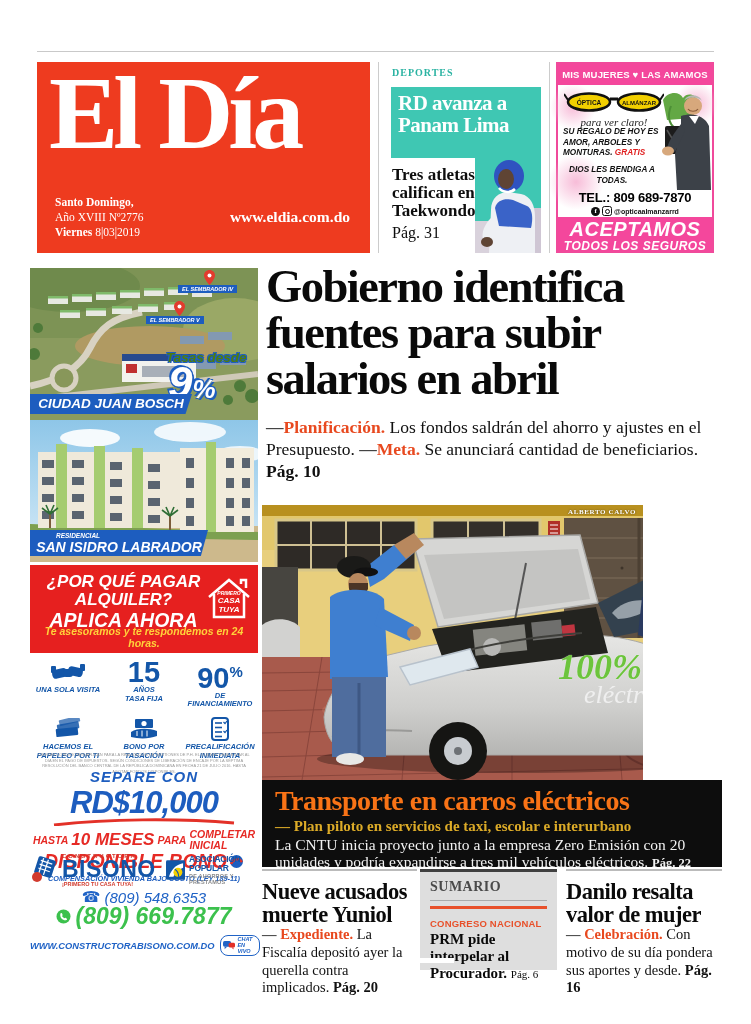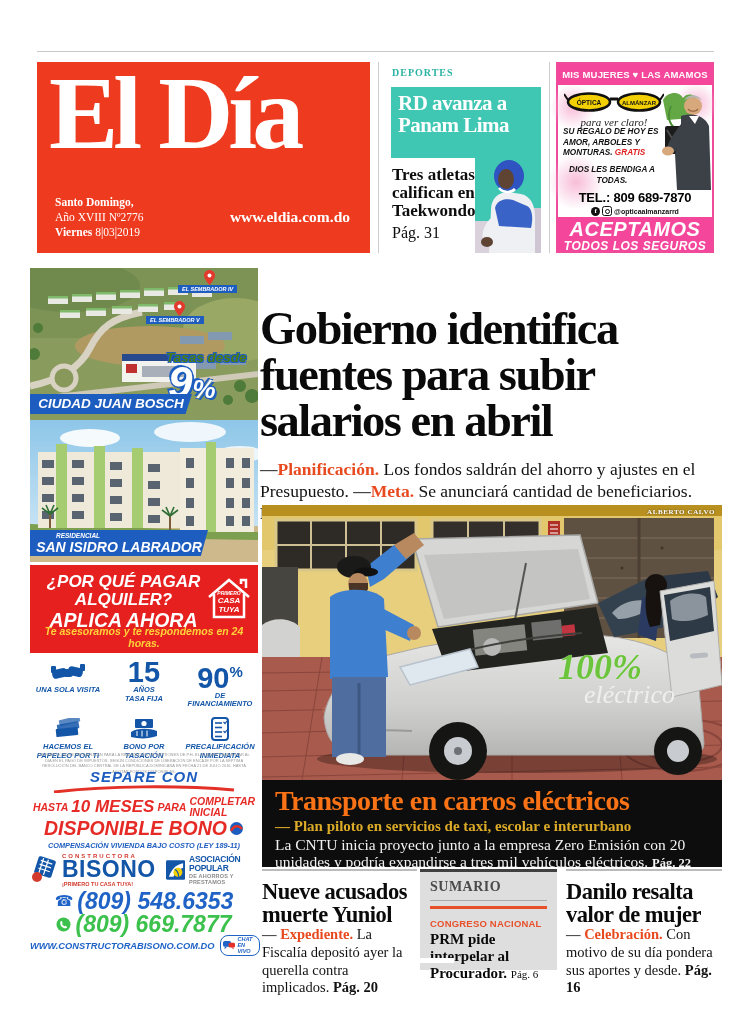--- a/index.html
+++ b/index.html
@@ -49,21 +49,21 @@
   .op-social .handle{font-size:7px;font-weight:bold;color:#111;}
   .fb{width:9px;height:9px;border-radius:50%;background:#111;color:#fff;font-size:7px;line-height:9px;text-align:center;font-family:"Liberation Serif",serif;font-weight:bold;}
   .ig{width:8px;height:8px;border:1.2px solid #111;border-radius:2.5px;position:relative;}
   .ig::after{content:"";position:absolute;left:1.5px;top:1.5px;width:3px;height:3px;border:1px solid #111;border-radius:50%;}
   .op-accept{position:absolute;left:0;bottom:0;width:100%;height:34px;background:var(--pink,#f4479c);color:#fff;text-align:center;}
   .op-accept .l1{font-size:20px;font-weight:bold;font-style:italic;line-height:1;margin-top:2px;letter-spacing:.5px;}
   .op-accept .l2{font-size:12px;font-weight:bold;font-style:italic;line-height:1;margin-top:1px;letter-spacing:.5px;}
   .op-man{position:absolute;right:1px;top:26px;}
 
   
-  .lead{left:260px;top:264px;width:458px;margin-top:42px;}
+  .lead{left:266px;top:264px;width:458px;}
   .lead-h{font-size:46.5px;font-weight:bold;line-height:.99;letter-spacing:-1.5px;color:#0a0a0a;margin:0;}
   .lead-deck{margin-top:14px;font-size:17.5px;line-height:1.26;color:#111;}
   .deck-dash{color:#444;font-weight:bold;}
   .deck-tag{color:var(--accent,#e8491f);font-weight:bold;}
   .pag{font-weight:bold;}
 
   
   .sidebar{left:30px;top:268px;width:228px;height:690px;font-family:"Liberation Sans",sans-serif;}
   .aerial{position:absolute;left:0;top:0;width:228px;height:152px;overflow:hidden;}
   .apartments{position:absolute;left:0;top:152px;width:228px;height:142px;overflow:hidden;}
@@ -105,30 +105,30 @@
   .bono-line{margin-top:2px;color:#e62a25;font-size:19.5px;font-weight:bold;font-style:italic;line-height:1;display:flex;justify-content:center;align-items:center;gap:2px;}
   .ley{margin-top:2px;color:var(--banner-blue,#1d5dbf);font-size:7.3px;font-weight:bold;font-style:italic;}
   .logos{position:absolute;left:0;top:585px;width:228px;display:flex;justify-content:center;gap:10px;align-items:center;}
   .bisono-txt .l1{color:#d23b2e;font-size:6px;letter-spacing:2px;font-weight:bold;}
   .bisono-txt .l2{color:var(--blue,#1356a8);font-size:23px;font-weight:bold;line-height:.95;letter-spacing:.5px;}
   .bisono-txt .l3{color:#d23b2e;font-size:5.5px;font-weight:bold;}
   .apap-txt .l1{color:var(--blue,#1356a8);font-size:8.5px;font-weight:bold;letter-spacing:-0.3px;line-height:1.1;}
   .apap-txt .l2{color:#8a8a8a;font-size:5.5px;font-weight:bold;letter-spacing:.2px;}
   .phones{position:absolute;left:0;top:622px;width:228px;text-align:center;}
   .phone-row{display:flex;justify-content:center;align-items:center;gap:4px;line-height:1;}
-  .tel1{color:var(--phone-blue,#2063c6);font-size:23px;font-weight:bold;font-style:italic;}
+  .tel1{color:var(--phone-blue,#2063c6);font-size:15px;font-weight:normal;font-style:italic;}
   .tel2{color:var(--green,#3cc14d);font-size:23px;font-weight:bold;font-style:italic;}
   .tel-icon{color:var(--phone-blue,#2063c6);font-size:15px;font-family:"DejaVu Sans",sans-serif;}
   .webbar{position:absolute;left:0;top:667px;width:228px;display:flex;justify-content:flex-start;align-items:center;gap:5px;}
   .weburl{color:var(--phone-blue,#2063c6);font-size:9.3px;font-weight:bold;font-style:italic;}
   .chat-badge{display:flex;align-items:center;gap:2px;border:1.5px solid var(--phone-blue,#2063c6);border-radius:8px;padding:1px 4px 1px 2px;background:#fff;}
   .chat-txt{color:var(--phone-blue,#2063c6);font-size:5.5px;font-weight:bold;font-style:italic;line-height:1.05;text-align:left;}
 
   
-  .mainphoto{left:262px;top:505px;width:460px;height:275px;overflow:hidden;background:#e8cf7d;}
+  .mainphoto{left:262px;top:505px;width:381px;height:275px;overflow:hidden;background:#e8cf7d;}
   .credit{position:absolute;top:3px;right:7px;color:#fff;font-size:7px;font-weight:bold;letter-spacing:.6px;text-shadow:0 0 2px rgba(0,0,0,.6);}
   .elec{position:absolute;left:296px;top:146px;line-height:.9;}
   .elec .pct{color:#6cc43c;font-size:36px;font-weight:bold;font-style:italic;text-shadow:0 0 1px #fff;}
   .elec .word{color:#f2f2f2;font-size:26px;font-style:italic;margin-left:26px;opacity:.93;}
 
   
   .caption{left:262px;top:780px;width:460px;height:87px;background:#0d0d0d;box-sizing:border-box;padding:7px 13px 0;}
   .cap-h{color:#f97316;font-size:28px;font-weight:bold;margin:0;line-height:1.02;letter-spacing:-0.5px;}
   .cap-kicker{color:var(--gold,#dcab28);font-size:15px;font-weight:bold;margin-top:2px;}
   .cap-body{color:#f2f2f2;font-size:15.5px;line-height:1.12;margin-top:1px;}
@@ -467,20 +467,21 @@
         </div>
         <div class="lbl">PRECALIFICACIÓN</div>
         <div class="lbl">INMEDIATA</div>
       </div>
     </div>
 
     <div class="disclaimer">CIERTAS CONDICIONES APLICAN PARA LA REALIZACIÓN DE GESTIONES DE P.H. EL CLIENTE DEBE ESTAR AL DÍA EN EL PAGO DE IMPUESTOS. SEGÚN CONDICIONES DE LIBERACIÓN DE ENCAJE POR LA SÉPTIMA RESOLUCIÓN DEL BANCO CENTRAL DE LA REPÚBLICA DOMINICANA EN FECHA 21 DE JULIO 2016. HASTA AGOTAR FONDOS DISPONIBLES.</div>
 
     <div class="separe">
       <div class="sep1">SEPARE CON</div>
+      <div class="amount">RD$10,000</div>
       <svg class="swoosh" width="184" height="8" viewBox="0 0 184 8">
         <path d="M2,7 C 55,1 125,0 182,5" stroke="#e33128" stroke-width="3" fill="none"></path>
       </svg>
       <div class="meses-line">
         <span class="s">HASTA</span>
         <span class="m">10 MESES</span>
         <span class="s">PARA</span>
         <span class="stack"><span>COMPLETAR</span><br><span>INICIAL</span></span>
       </div>
       <div class="bono-line">

